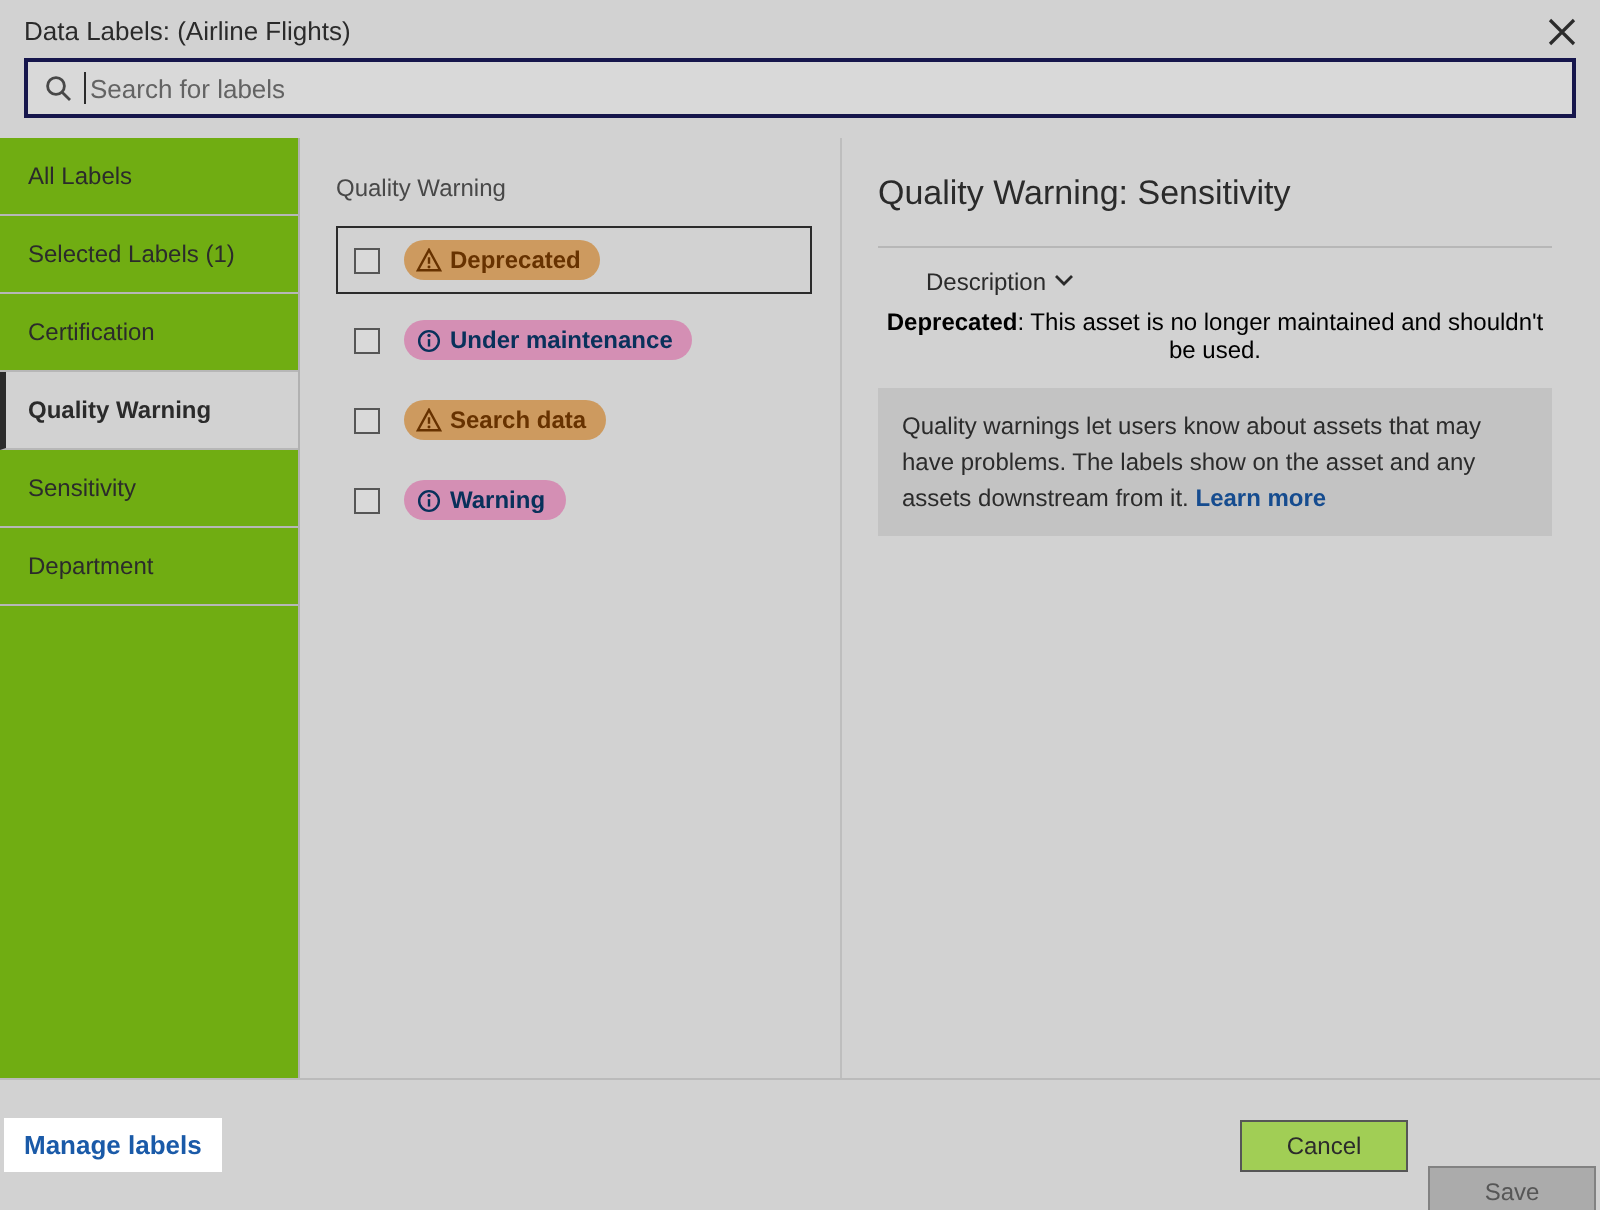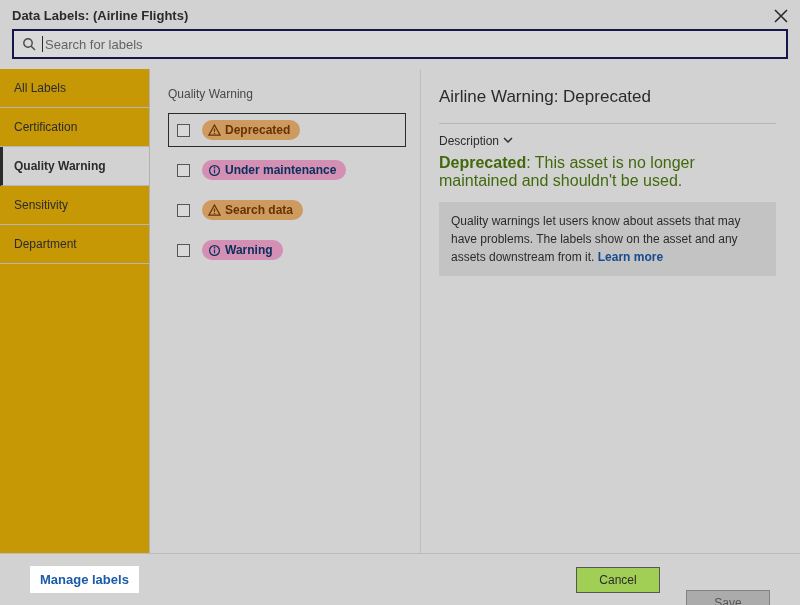--- a/index.html
+++ b/index.html
@@ -1,48 +1,48 @@
 <!DOCTYPE html>
 <html><head>
 <meta charset="utf-8">
 <style>
   * { box-sizing: border-box; margin: 0; padding: 0; }
   html, body { width: 800px; height: 605px; font-family: Arial, Helvetica, sans-serif; font-size: 12px; color: #333; }
   .overlay { position: absolute; inset: 0; background: rgba(0,0,0,0.15); pointer-events: none; z-index: 10; }
   .dialog { position: relative; width: 800px; height: 605px; background: #f7f7f7; display: flex; flex-direction: column; }
   .titlebar { display: flex; align-items: center; justify-content: space-between; padding: 8px 12px 6px 12px; }
-  .titlebar .title { font-size: 13px; color: #333; font-weight: bold; }
+  .titlebar .title { font-size: 13px; color: #333; }
   .close-x svg { display: block; }
   .search-wrap { padding: 0 12px 10px 12px; }
   .search-box { display: flex; align-items: center; height: 30px; border: 2px solid #1a1a5a; background: #fff; padding: 0 8px; }
   .search-box input { border: none; outline: none; flex: 1; font-size: 13px; color: #737373; background: transparent; }
   .search-icon svg { display: block; }
   .caret { width: 1px; height: 16px; background: #333; margin-right: 2px; }
   .body { flex: 1; display: flex; min-height: 0; }
-  .sidebar { width: 150px; background: #eab308; border-right: 1px solid #d0d0d0; }
+  .sidebar { width: 150px; background: #84cc16; border-right: 1px solid #d0d0d0; }
   .sidebar-item { padding: 12px 14px; font-size: 12px; color: #333; border-bottom: 1px solid #d8d8d8; cursor: pointer; }
   .sidebar-item.active { background: #f7f7f7; font-weight: bold; border-left: 3px solid #333; padding-left: 11px; }
   .list-col { width: 270px; padding: 18px 14px 10px 18px; }
   .list-heading { font-size: 12px; color: #555; margin-bottom: 12px; }
   .label-row { display: flex; align-items: center; padding: 6px 8px; margin-bottom: 6px; border: 1px solid transparent; border-radius: 0; }
   .label-row.focused { border: 1px solid #333; }
   .chk { width: 13px; height: 13px; border: 1px solid #666; background: #fff; margin-right: 12px; flex: 0 0 auto; }
   .pill { display: inline-flex; align-items: center; padding: 3px 10px 3px 6px; border-radius: 11px; font-size: 12px; font-weight: bold; gap: 4px; }
   .pill.orange { background: #f1b670; color: #7a3b00; }
   .pill.blue { background: #f9a8d4; color: #0b3a6b; border-radius: 10px; }
   .pill .picon { display: inline-flex; }
   .detail-col { flex: 1; padding: 18px 24px 10px 18px; border-left: 1px solid #e0e0e0; }
   .detail-title { font-size: 17px; color: #333; margin-bottom: 16px; }
   .detail-divider { border-top: 1px solid #d8d8d8; margin-bottom: 10px; }
-  .desc-toggle { display: inline-flex; align-items: center; font-size: 12px; color: #333; cursor: pointer; gap: 4px; margin-bottom: 6px; }
-  .desc-body { font-size: 16px; color: #4d7c0f; margin-bottom: 12px; }
+  .desc-toggle { display: inline-flex; align-items: center; font-size: 12px; color: #333; cursor: pointer; gap: 4px; margin-bottom: 6px; margin-left: 24px; }
+  .desc-body { font-size: 12px; color: #000000; margin-bottom: 12px; text-align: center; }
   .desc-body b { font-weight: bold; }
   .info-box { background: #e6e6e6; padding: 10px 12px; font-size: 12px; color: #333; line-height: 1.5; }
   .info-box a { color: #1a5aa8; text-decoration: none; font-weight: bold; cursor: pointer; }
-  .footer { height: 52px; border-top: 1px solid #dcdcdc; display: flex; align-items: center; padding: 0 30px; gap: 16px; }
+  .footer { height: 66px; border-top: 1px solid #dcdcdc; display: flex; align-items: center; padding: 0 2px; }
   .manage-link { color: #1a5aa8; font-size: 13px; font-weight: 600; cursor: pointer; background: #fff; padding: 6px 10px; position: relative; z-index: 20; }
   .spacer { flex: 1; }
   .btn { height: 26px; min-width: 84px; border: 1px solid #666; background: #bef264; font-size: 12px; color: #333; margin-left: 10px; cursor: pointer; }
   .btn.primary { background: #c9c9c9; color: #666; border: 1px solid #999; margin-top: 46px; }
 </style>
 </head>
 <body>
 
 <div class="dialog">
 
@@ -66,20 +66,21 @@
       <span style="width:6px"></span>
       <span class="caret"></span>
       <input type="text" placeholder="Search for labels" style="">
     </div>
   </div>
 
   <div class="body">
 
     <div class="sidebar">
       <div class="sidebar-item"><span>All Labels</span></div>
+      <div class="sidebar-item"><span>Selected Labels (1)</span></div>
       <div class="sidebar-item"><span>Certification</span></div>
       <div class="sidebar-item active"><span>Quality Warning</span></div>
       <div class="sidebar-item"><span>Sensitivity</span></div>
       <div class="sidebar-item"><span>Department</span></div>
     </div>
 
     <div class="list-col">
       <div class="list-heading">Quality Warning</div>
 
       <div class="label-row focused">
@@ -133,21 +134,21 @@
                 <line x1="7" y1="6" x2="7" y2="10" stroke="#0b3a6b" stroke-width="1.3"></line>
                 <circle cx="7" cy="4" r="0.9" fill="#0b3a6b"></circle>
               </svg>
           </span>
           <span>Warning</span>
         </span>
       </div>
     </div>
 
     <div class="detail-col">
-      <div class="detail-title">Airline Warning: Deprecated</div>
+      <div class="detail-title">Quality Warning: Sensitivity</div>
       <div class="detail-divider"></div>
       <div class="desc-toggle">
         <span>Description</span>
         <span>
           <svg width="10" height="10" viewBox="0 0 10 10">
               <path d="M1 3 L5 7 L9 3" fill="none" stroke="#333" stroke-width="1.4"></path>
             </svg>
         </span>
       </div>
       <div class="desc-body">

